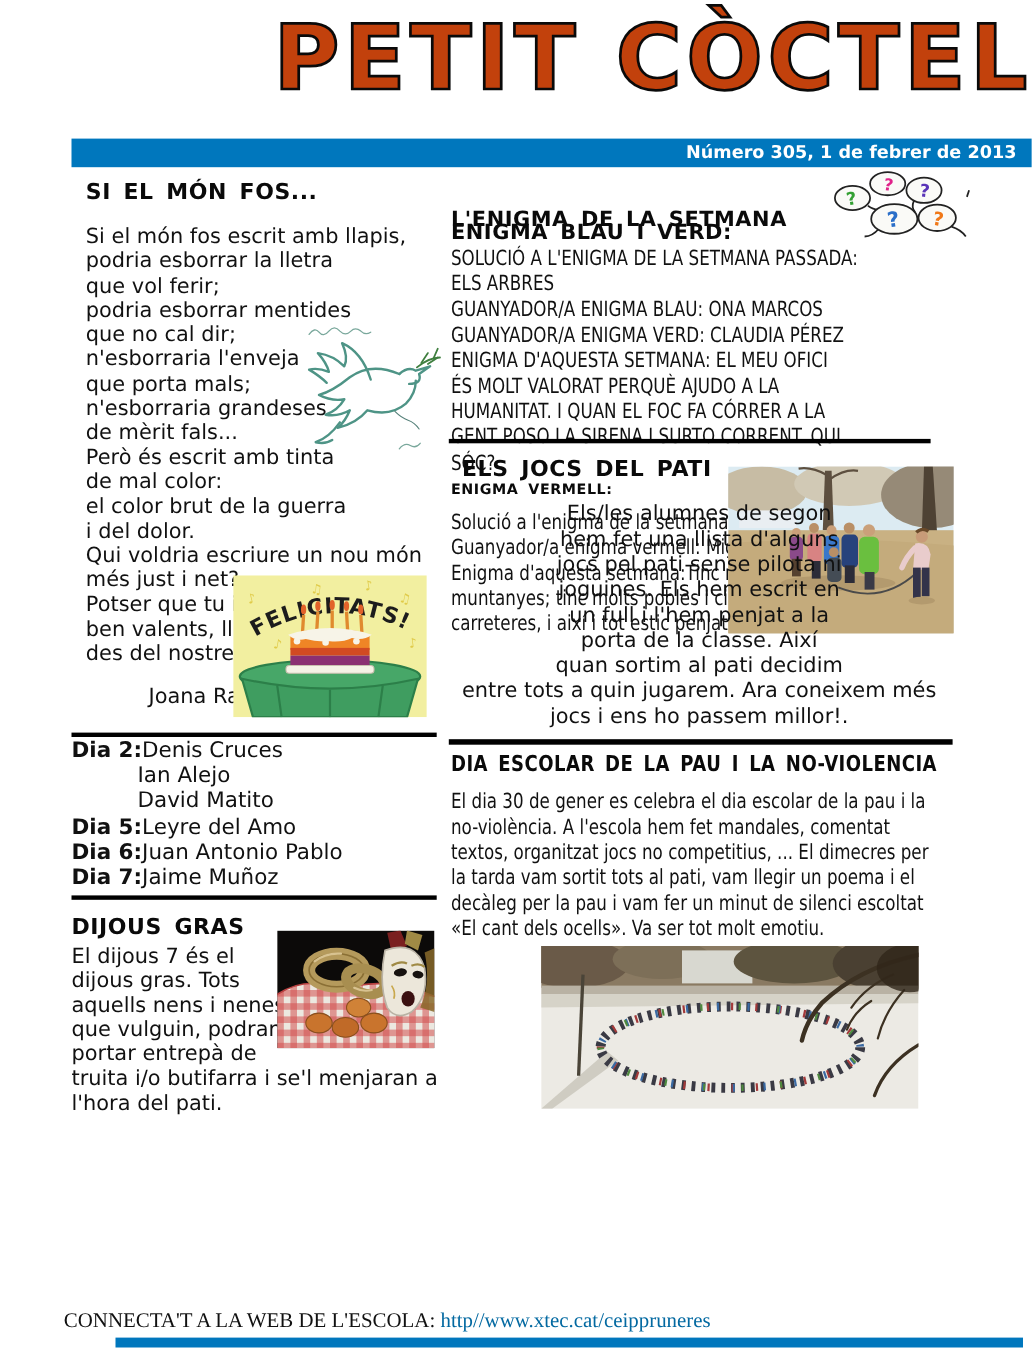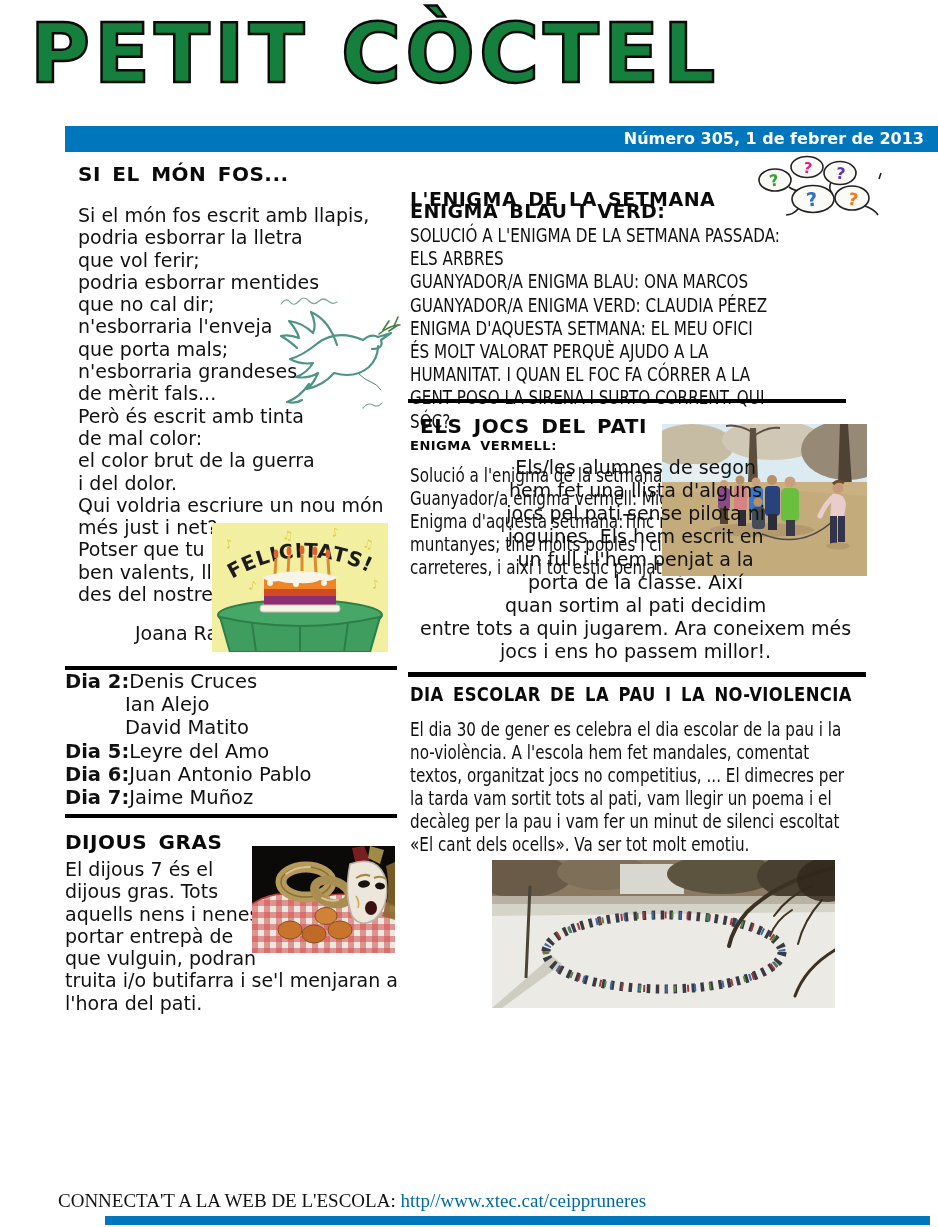--- a/index.html
+++ b/index.html
@@ -1,20 +1,20 @@
 <!DOCTYPE html>
 <html><head>
 <meta charset="utf-8">
 <style>
   html,body{margin:0;padding:0;background:#ffffff;}
   .page{position:relative;width:938px;height:1227px;background:#fff;overflow:hidden;
         font-family:"DejaVu Sans","Liberation Sans",sans-serif;color:#111;}
   
-  .masthead{position:absolute;top:8px;left:30px;right:0;text-align:left;margin:0;
-            font-size:82px;line-height:1.12;font-weight:bold;color:#15803d;
+  .masthead{position:absolute;top:8px;left:30px;right:0;text-align:right;margin:0;
+            font-size:82px;line-height:1.12;font-weight:bold;color:#c2410c;
             letter-spacing:4px;-webkit-text-stroke:2.5px #0a0a0a;}
   .banner{position:absolute;left:65px;top:126px;width:905px;height:26px;background:#0077BD;
           color:#fff;font-weight:bold;font-size:16px;line-height:26px;text-align:right;
           padding-right:46px;box-sizing:border-box;}
   
   .col{position:absolute;top:0;}
   .col-left{left:65px;width:332px;}
   .col-right{left:410px;width:470px;}
   .abs{position:absolute;}
   .h{margin:0;font-size:20px;font-weight:bold;letter-spacing:.5px;word-spacing:4px;color:#0a0a0a;}
@@ -156,22 +156,22 @@
     </div>
 
     <div class="rule abs" style="top:814px;left:0;width:332px;"></div>
 
     <h2 class="h abs" style="top:830px;left:0;">DIJOUS GRAS</h2>
 
     <div class="bodytxt abs" style="top:858px;left:0;">
       <div class="ln">El dijous 7 és el</div>
       <div class="ln">dijous gras. Tots</div>
       <div class="ln">aquells nens i nenes</div>
+      <div class="ln">que vulguin, podran</div>
       <div class="ln">portar entrepà de</div>
-      <div class="ln">que vulguin, podran</div>
       <div class="ln">truita i/o butifarra i se'l menjaran a</div>
       <div class="ln">l'hora del pati.</div>
     </div>
 
     <svg class="abs" style="top:846px;left:187px;" width="143" height="107" viewBox="0 0 143 107">
       <defs>
         <pattern id="gingham" width="12" height="12" patternUnits="userSpaceOnUse">
           <rect width="12" height="12" fill="#ece8e0"></rect>
           <rect width="6" height="12" fill="#d35050" opacity=".55"></rect>
           <rect width="12" height="6" y="6" fill="#d35050" opacity=".55"></rect>

